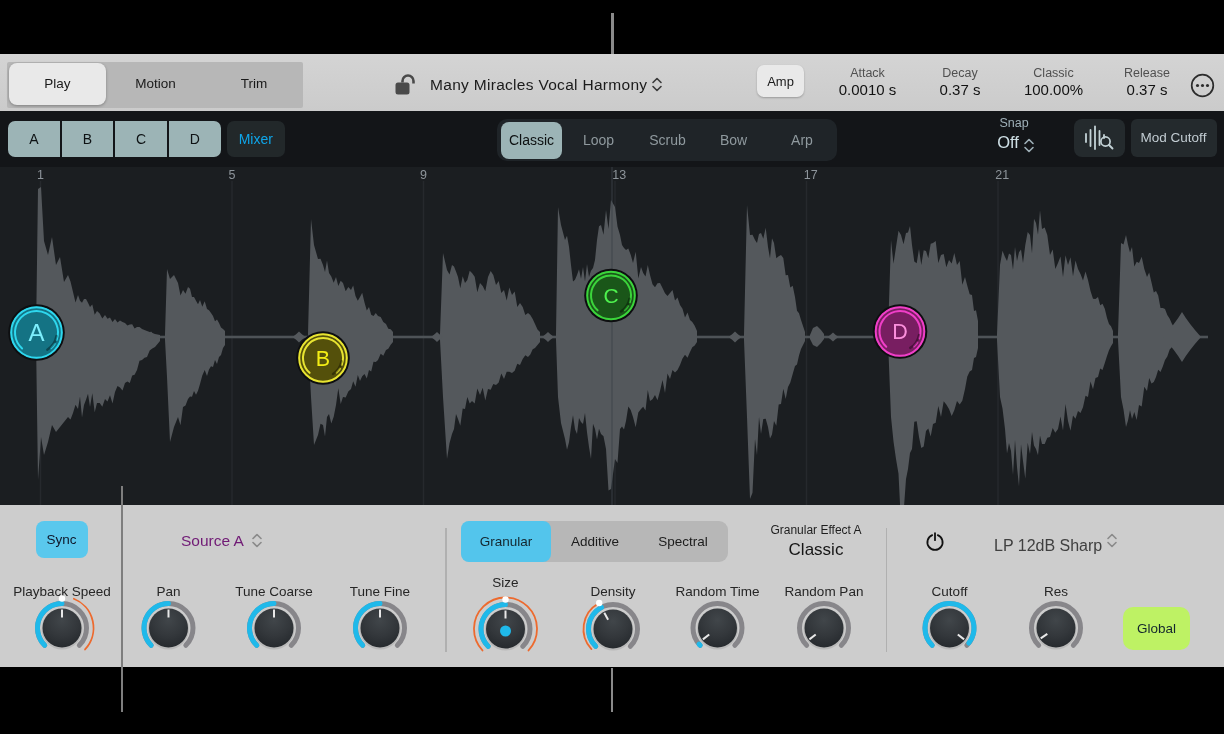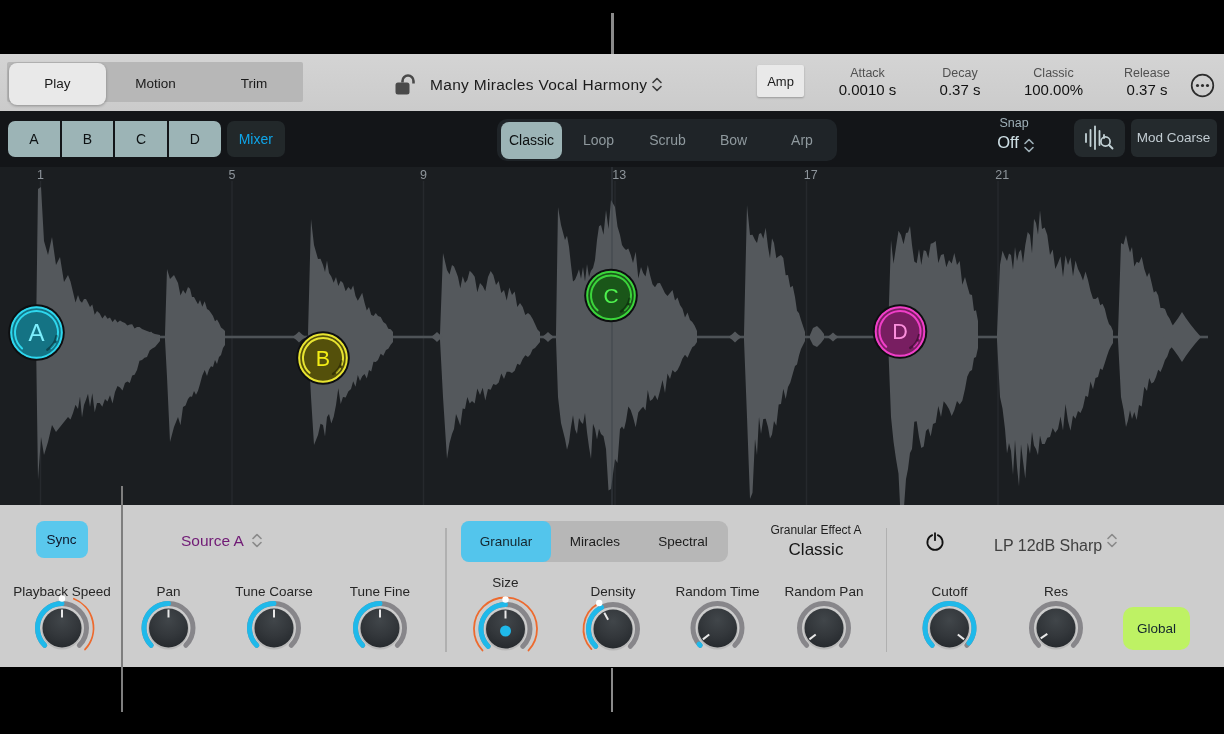--- a/index.html
+++ b/index.html
@@ -1,20 +1,20 @@
 <!DOCTYPE html>
 <html><head><meta charset="utf-8"><style>
 *{margin:0;padding:0;box-sizing:border-box}
 html,body{width:1224px;height:734px;background:#000;font-family:"Liberation Sans",sans-serif;overflow:hidden;position:relative}
 .abs{position:absolute}
 .header{left:0;top:54px;width:1224px;height:57px;background:linear-gradient(#d4d4d4,#cbcbcb)}
 .row2{left:0;top:111px;width:1224px;height:56px;background:#131518}
 .wavebg{left:0;top:167px;width:1224px;height:338px;background:#1b1e21}
 .panel{left:0;top:505px;width:1224px;height:162px;background:#cdcdcd}
-.seg{left:7px;top:7.5px;width:296px;height:40px;background:#b7b7b7;border-radius:2px}
+.seg{left:7px;top:7.5px;width:296px;height:46px;background:#b7b7b7;border-radius:2px}
 .segsel{left:2px;top:1px;width:97px;height:42px;background:#e9e9e9;border-radius:8px;box-shadow:0 1px 3px rgba(0,0,0,.3)}
 .segtxt{font-size:13.5px;color:#1a1a1a}
 .ctr{display:flex;align-items:center;justify-content:center}
 .chip{border-radius:6px}
 .adsr{text-align:center;color:#111}
 .adsr .lbl{font-size:12.5px;color:#505050;line-height:14px}
 .adsr .val{font-size:15px;color:#121212;line-height:20px}
 .klabel{font-size:13.5px;color:#262626;text-align:center;position:absolute;width:130px;transform:translateX(-50%)}
 .vline{position:absolute;background:#8a8a8a;width:2.5px}
 </style></head><body>
@@ -34,21 +34,21 @@
       </div>
     </div>
 <svg class="abs" style="left:394px;top:20px" width="24" height="26" viewBox="0 0 24 26">
 <path d="M8.5,8.5 L8.5,7 A5.5,5.5 0 0 1 19.5,7 L19.5,9.5" stroke="#4a4a4a" stroke-width="2.6" fill="none"></path>
 <rect x="1.5" y="8.5" width="14" height="12" rx="2.5" fill="#4a4a4a"></rect>
     </svg>
 <div class="abs" style="left:430px;top:22px;font-size:15.5px;letter-spacing:0.3px;color:#1b1b1b">Many Miracles Vocal Harmony</div>
 <svg class="abs" style="left:650px;top:23px" width="14" height="15" viewBox="0 0 14 15">
 <path d="M3,5.5 L7,1.5 L11,5.5 M3,9.5 L7,13.5 L11,9.5" stroke="#3a3a3a" stroke-width="1.6" fill="none" stroke-linecap="round" stroke-linejoin="round"></path>
     </svg>
-<div class="abs ctr" style="left:757px;top:11px;width:47px;height:32px;background:#e9e9e9;border-radius:2px;box-shadow:0 1px 2px rgba(0,0,0,.25)">
+<div class="abs ctr" style="left:757px;top:11px;width:47px;height:32px;background:#e9e9e9;border-radius:7px;box-shadow:0 1px 2px rgba(0,0,0,.25)">
       <span style="font-size:13px;color:#1a1a1a">Amp</span>
     </div>
 <div class="abs adsr" style="left:807.5px;top:12px;width:120px">
       <div class="lbl">Attack</div>
       <div class="val">0.0010 s</div>
     </div>
 <div class="abs adsr" style="left:900px;top:12px;width:120px">
       <div class="lbl">Decay</div>
       <div class="val">0.37 s</div>
     </div>
@@ -92,21 +92,21 @@
 <g stroke="#c3d2d6" stroke-width="1.8" stroke-linecap="round">
 <line x1="2" y1="9" x2="2" y2="17"></line>
         <line x1="6.5" y1="5" x2="6.5" y2="21"></line>
         <line x1="11" y1="1.5" x2="11" y2="24"></line>
         <line x1="15.5" y1="6" x2="15.5" y2="20"></line>
         <line x1="20" y1="10" x2="20" y2="13"></line>
       </g>
 <circle cx="21.5" cy="16.5" r="4.6" stroke="#c3d2d6" stroke-width="1.7" fill="none"></circle>
 <line x1="25" y1="20" x2="28.5" y2="23.5" stroke="#c3d2d6" stroke-width="1.9" stroke-linecap="round"></line>
     </svg>
-<div class="abs chip ctr" style="left:1130.5px;top:8px;width:86px;height:37.5px;background:#242a2d;color:#c2ccd2;font-size:13.5px">Mod Coarse</div>
+<div class="abs chip ctr" style="left:1130.5px;top:8px;width:86px;height:37.5px;background:#242a2d;color:#c2ccd2;font-size:13.5px">Mod Cutoff</div>
 </div>
 <svg class="abs wavebg" viewBox="0 0 1224 338">
 <rect x="39.75" y="14" width="1.5" height="324" fill="#26292d"></rect>
     <rect x="231.25" y="14" width="1.5" height="324" fill="#26292d"></rect>
     <rect x="422.75" y="14" width="1.5" height="324" fill="#26292d"></rect>
     <rect x="614.25" y="14" width="1.5" height="324" fill="#26292d"></rect>
     <rect x="805.75" y="14" width="1.5" height="324" fill="#26292d"></rect>
     <rect x="997.25" y="14" width="1.5" height="324" fill="#26292d"></rect>
     <text x="40.5" y="11.5" font-size="12.5" fill="#8e959b" text-anchor="middle" font-family="Liberation Sans, sans-serif">1</text>
     <text x="232.0" y="11.5" font-size="12.5" fill="#8e959b" text-anchor="middle" font-family="Liberation Sans, sans-serif">5</text>
@@ -169,21 +169,21 @@
 <div class="abs" style="left:885.5px;top:23px;width:1.5px;height:124px;background:#b0b0b0"></div>
 <div class="abs ctr" style="left:35.5px;top:16px;width:52px;height:37px;background:#5ac8ed;border-radius:8px">
       <span style="font-size:13.5px;color:#0f172a">Sync</span>
     </div>
 <div class="abs" style="left:181px;top:26.5px;font-size:15.5px;color:#701a75">Source A</div>
 <svg class="abs" style="left:250px;top:28px" width="14" height="15" viewBox="0 0 14 15">
 <path d="M3,5.5 L7,1.5 L11,5.5 M3,9.5 L7,13.5 L11,9.5" stroke="#8a8a8a" stroke-width="1.6" fill="none" stroke-linecap="round" stroke-linejoin="round"></path>
     </svg>
 <div class="abs" style="left:461px;top:16px;width:267px;height:41px;background:#b7b7b7;border-radius:9px;display:flex;font-size:13.5px">
 <div class="ctr" style="width:90px;height:41px;background:#53c5ec;border-radius:8px;color:#14262e">Granular</div>
-<div class="ctr" style="width:88px;height:41px;color:#1c1c1c">Miracles</div>
+<div class="ctr" style="width:88px;height:41px;color:#1c1c1c">Additive</div>
 <div class="ctr" style="width:88px;height:41px;color:#1c1c1c">Spectral</div>
     </div>
 <div class="abs" style="left:746px;top:18px;width:140px;text-align:center;font-size:12px;color:#1e1e1e">Granular Effect A</div>
 <div class="abs" style="left:746px;top:35px;width:140px;text-align:center;font-size:17px;color:#161616">Classic</div>
 <svg class="abs" style="left:925px;top:26px" width="20" height="21" viewBox="0 0 20 21">
 <path d="M7.2,4.2 A7.6,7.6 0 1 0 12.8,4.2" stroke="#111" stroke-width="1.8" fill="none" stroke-linecap="round"></path>
 <line x1="10" y1="2.2" x2="10" y2="9.2" stroke="#111" stroke-width="1.8" stroke-linecap="round"></line>
     </svg>
 <div class="abs" style="left:994px;top:32px;font-size:16px;color:#404040">LP 12dB Sharp</div>
 <svg class="abs" style="left:1105px;top:28px" width="14" height="15" viewBox="0 0 14 15">

